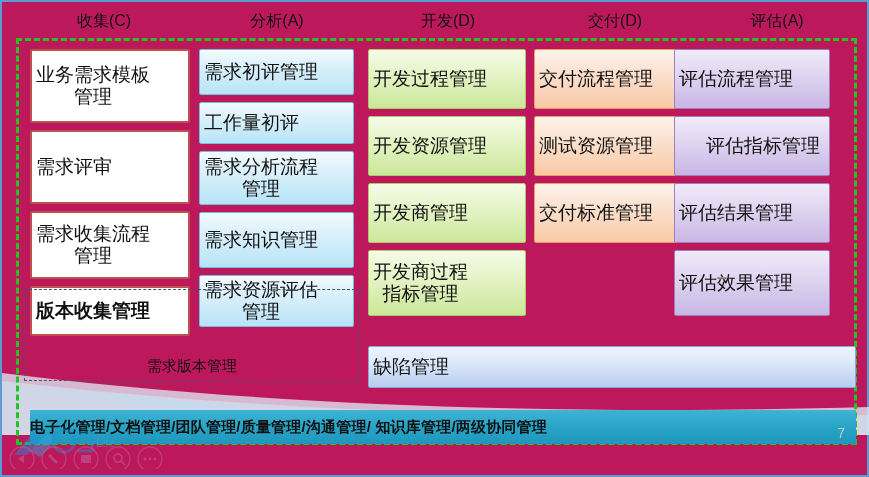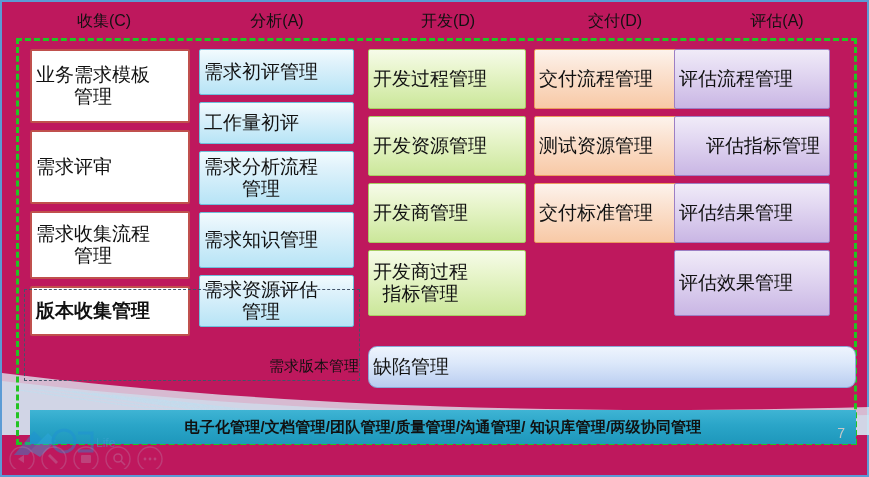--- a/index.html
+++ b/index.html
@@ -84,30 +84,30 @@
 
   
   .subgroup {
     position: absolute;
     border: 1px dashed #44546a;
     background: transparent;
   }
   .subgroup-label {
     position: absolute;
     width: 100%;
-    text-align: right;
+    text-align: center;
     font-size: 15px;
     color: #111;
   }
 
   
   .banner {
     position: absolute;
     background: linear-gradient(to bottom, #3fb4d4 0%, #2aa5c8 45%, #1e97bb 100%);
-    display: flex; align-items: center; justify-content: center;
+    display: flex; align-items: center; justify-content: flex-start;
     font-size: 15px; font-weight: bold; color: #111;
     letter-spacing: 0.2px;
   }
 
   
   .page-num {
     position: absolute;
     right: 22px; bottom: 34px;
     font-size: 14px; color: #c8c8c8;
   }
@@ -220,21 +220,21 @@
       <span>评估指标管理</span>
     </div>
     <div class="box b-purple" style="height:60px;">
       <span>评估结果管理</span>
     </div>
     <div class="box b-purple" style="height:66px;">
       <span>评估效果管理</span>
     </div>
   </div>
 
-  <div class="box b-defect" style="position:absolute; left:366px; top:344px; width:488px; height:42px; margin:0;border-radius:9px;">
+  <div class="box b-defect" style="position:absolute; left:366px; top:344px; width:488px; height:42px; margin:0;">
     <span>缺陷管理</span>
   </div>
 
   <div class="banner" style="left:28px; top:408px; width:826px; height:34px;">
     <span>电子化管理/文档管理/团队管理/质量管理/沟通管理/ 知识库管理/两级协同管理</span>
   </div>
 
   <div class="page-num">7</div>
 
   <div class="logo-wm">

